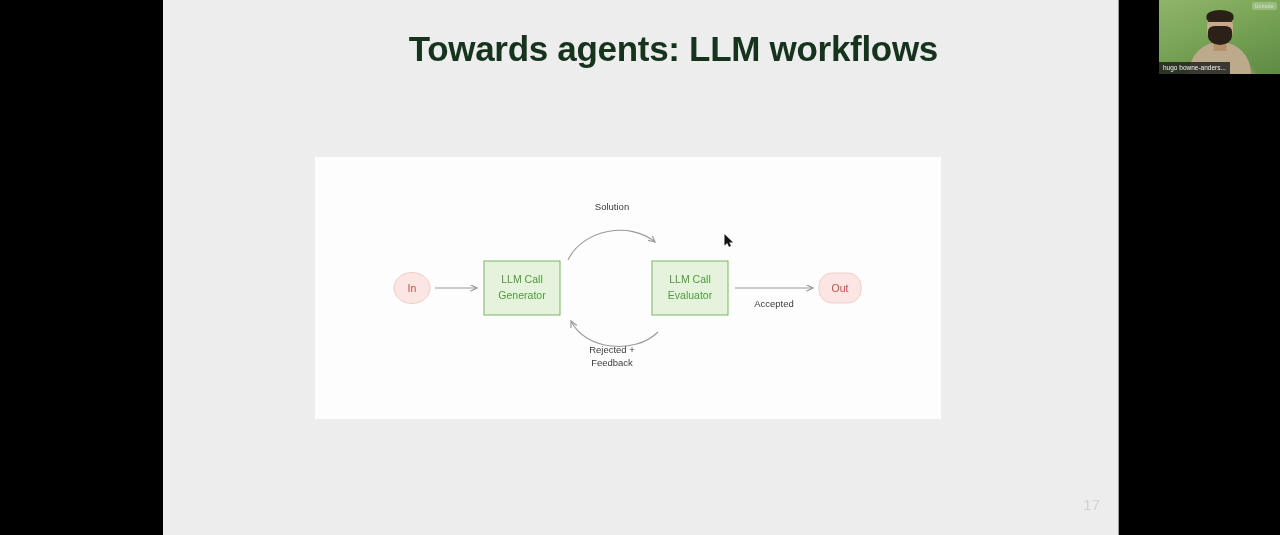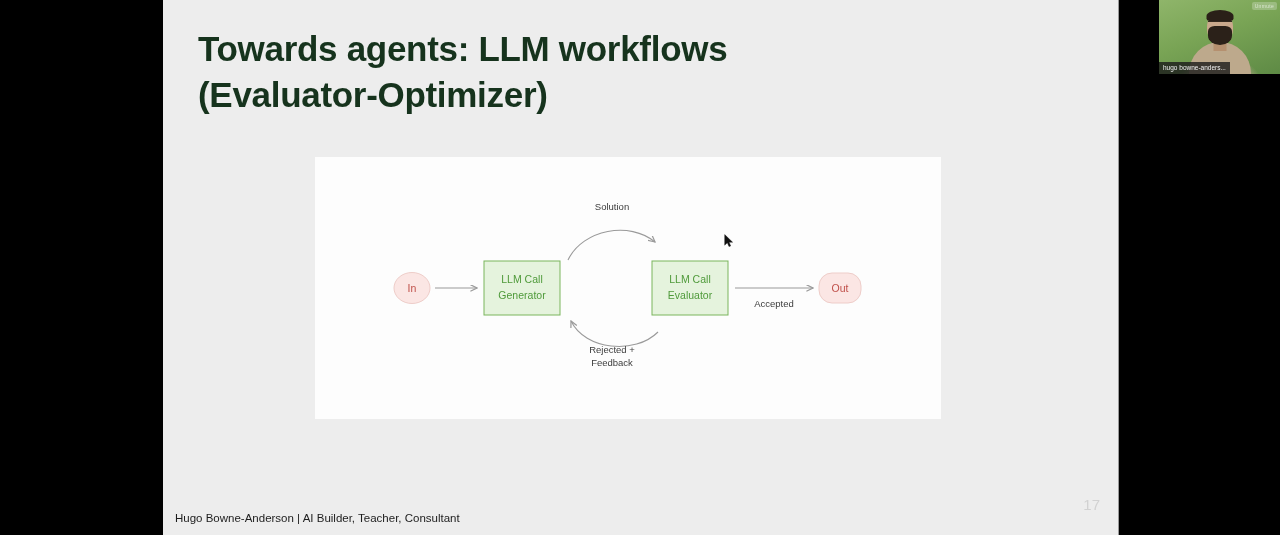--- a/index.html
+++ b/index.html
@@ -3,21 +3,21 @@
 <meta charset="utf-8">
 <title>Slide</title>
 <style>
   * { margin:0; padding:0; box-sizing:border-box; }
   html, body {
     width:1280px; height:535px;
     background:#000;
     font-family:"Liberation Sans", sans-serif;
     overflow:hidden;
   }
-  .screen { position:relative; width:1280px; height:535px; background:#000; }
+  .screen { position:relative; width:1280px; height:535px; background:#000;text-align:right; }
 
   
   .slide {
     position:absolute; left:163px; top:0; width:956px; height:535px;
     background:#ededed;
     border-right:1px solid #9a9a9a;
     overflow:hidden;
   }
 
   .title {
@@ -115,21 +115,20 @@
 </style>
 </head>
 <body>
 
 <div class="screen">
 
   <div class="slide">
 
     <div class="title">
       <span>Towards agents: LLM workflows</span><br>
-      <span>(Evaluator-Optimizer)</span>
     </div>
 
     <div class="card">
       <div class="diagram">
         <svg viewBox="0 0 626 262" xmlns="http://www.w3.org/2000/svg">
           <defs>
             <marker id="arw" markerWidth="7" markerHeight="7" refX="6" refY="3" orient="auto">
               <path d="M0,0 L6,3 L0,6" fill="none" stroke="#9a9a9a" stroke-width="1.1"></path>
             </marker>
           </defs>
@@ -169,21 +168,20 @@
           </g>
         </svg>
       </div>
     </div>
 
     <svg class="cursor" viewBox="0 0 10 14">
       <path d="M0.7,0.6 L0.7,11.2 L3.3,8.7 L5.0,12.6 L6.7,11.9 L5.1,8.2 L8.6,8.2 Z" fill="#111" stroke="#111" stroke-width="0.4"></path>
     </svg>
 
     <div class="footer">
-      <div>Hugo Bowne-Anderson | AI Builder, Teacher, Consultant</div>
     </div>
 
     <div class="page-num">17</div>
   </div>
 
   <div class="video-tile">
     <div class="vt-bg"></div>
     <div class="vt-body"></div>
     <div class="vt-neck"></div>
     <div class="vt-head"></div>

